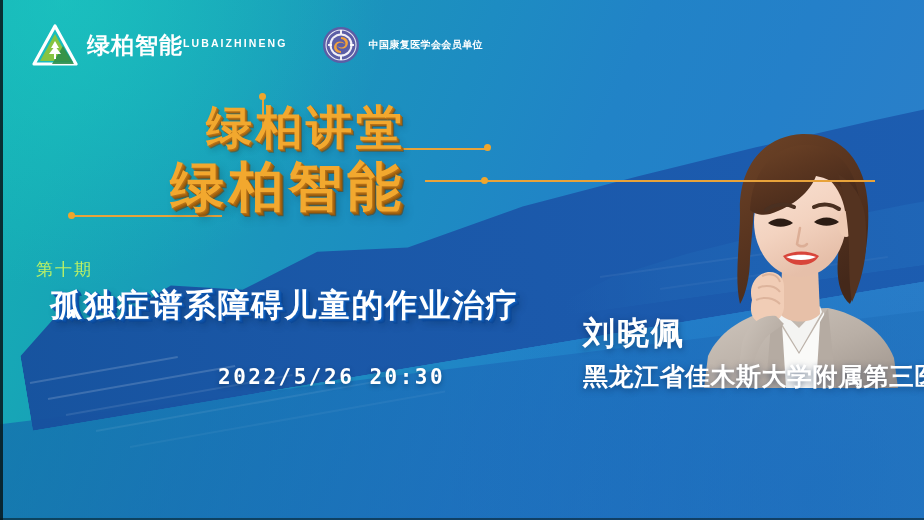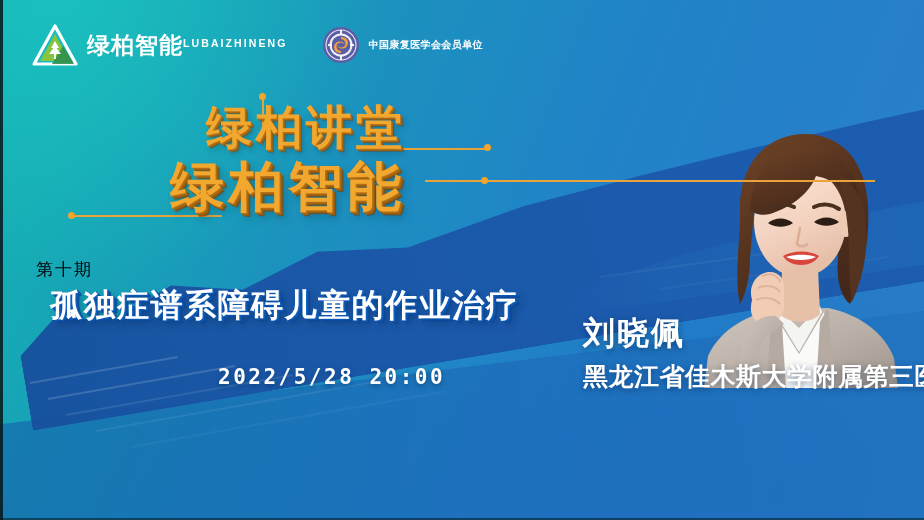--- a/index.html
+++ b/index.html
@@ -212,21 +212,21 @@
       5px 6px 8px rgba(8,50,70,.35);
   }
 
   
   .episode {
     position: absolute;
     left: 36px;
     top: 258px;
     font-size: 17px;
     font-weight: 400;
-    color: #000000;
+    color: #bef264;
     letter-spacing: 2px;
     font-family: "DejaVu Sans", "Liberation Sans", sans-serif;
   }
 
   
   .subject {
     position: absolute;
     left: 50px;
     top: 284px;
     font-size: 32px;
@@ -420,20 +420,20 @@
   <div class="deco deco-line-l"></div>
   <div class="deco deco-dot deco-dot-l"></div>
 
   <div class="title-block">
     <div class="title-1">绿柏讲堂</div>
     <div class="title-2">绿柏智能</div>
   </div>
 
   <div class="episode">第十期</div>
   <div class="subject">孤独症谱系障碍儿童的作业治疗</div>
-  <div class="datetime">2022/5/28  20:00</div>
+  <div class="datetime">2022/5/26  20:30</div>
 
   <div class="speaker-name">刘晓佩</div>
   <div class="speaker-org">黑龙江省佳木斯大学附属第三医院</div>
 
   <div class="edge-left"></div>
   <div class="edge-bottom"></div>
 </div>
 
 </body></html>

